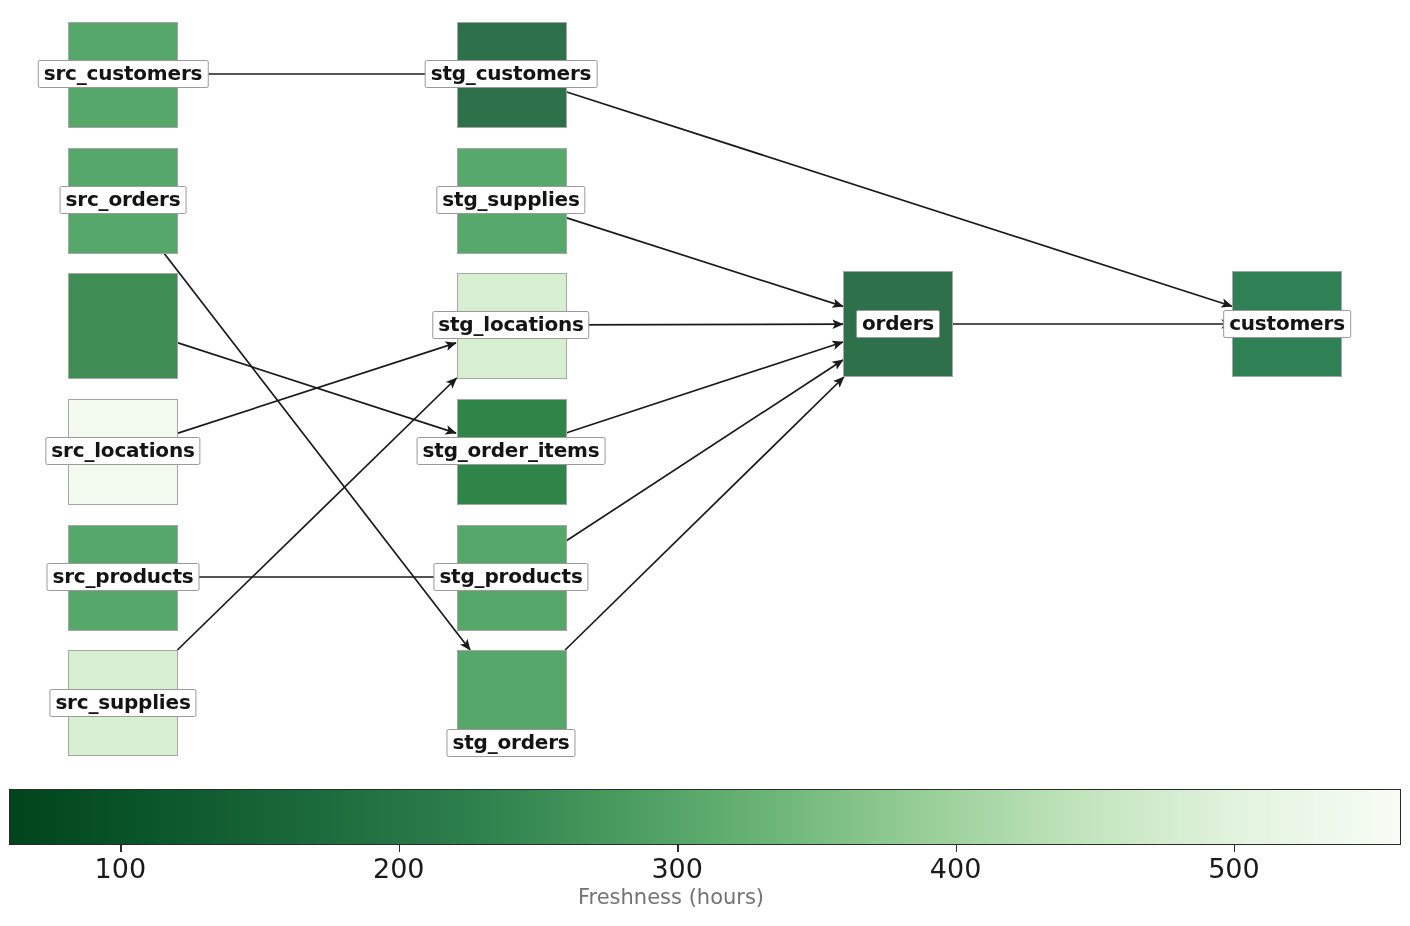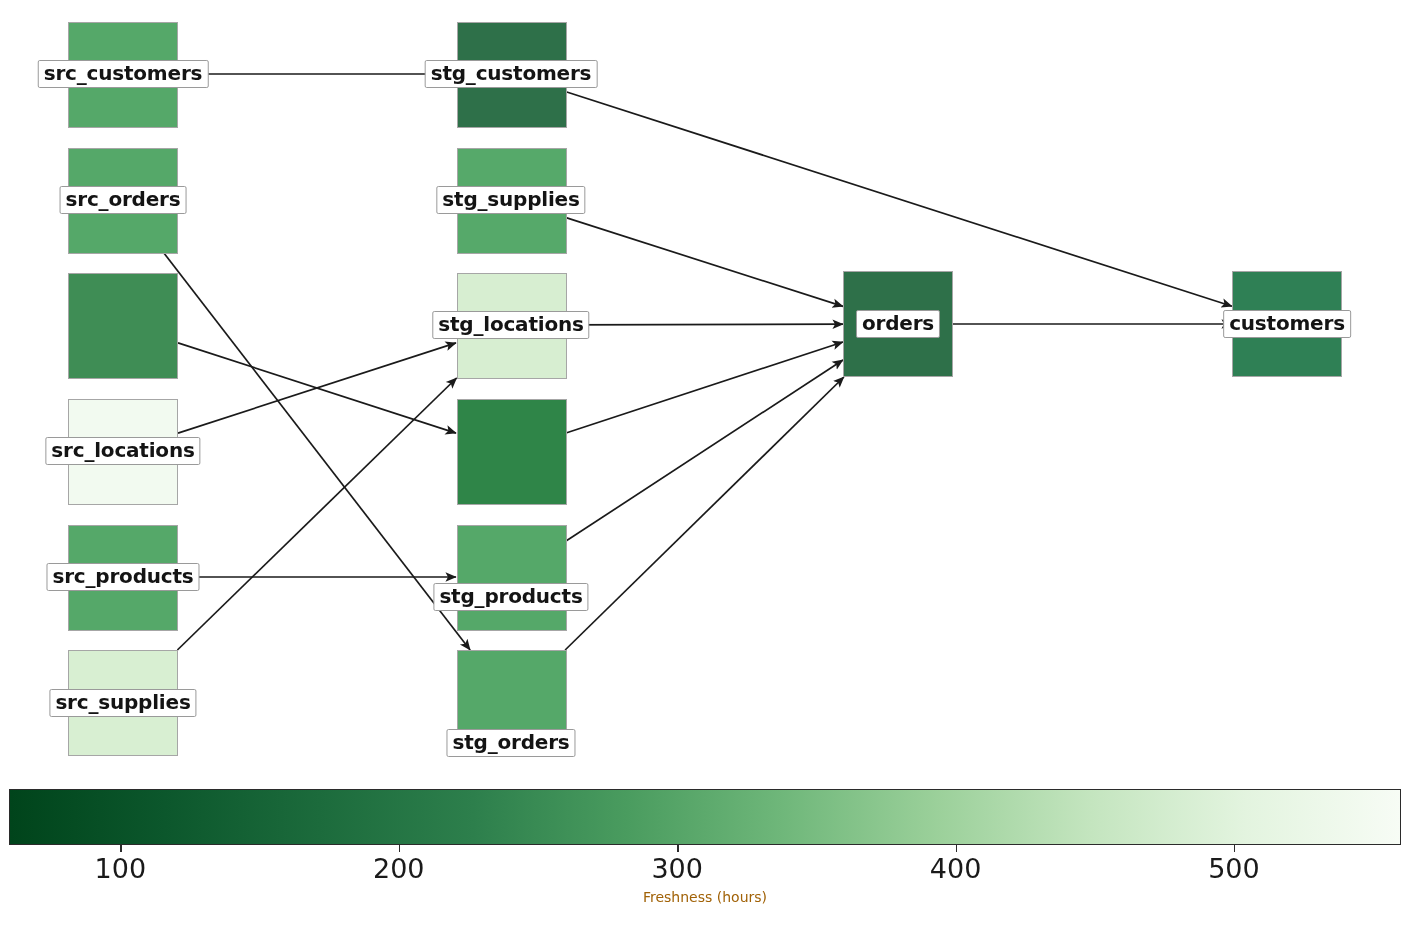--- a/index.html
+++ b/index.html
@@ -73,26 +73,26 @@
     position: absolute;
     top: 64px;
     transform: translateX(-50%);
     font-family: "DejaVu Sans", sans-serif;
     font-size: 27px;
     color: #1a1a1a;
     white-space: nowrap;
   }
   #cb-axis-label {
     position: absolute;
-    left: 705px;
+    left: 671px;
     top: 897px;
     transform: translate(-50%, -50%);
     font-family: "DejaVu Sans", sans-serif;
-    font-size: 14px;
-    color: #a16207;
+    font-size: 21px;
+    color: #737373;
     white-space: nowrap;
   }
 </style>
 </head>
 <body>
 
 <div id="canvas">
 
   <svg id="edge-layer" viewBox="0 0 1410 926" xmlns="http://www.w3.org/2000/svg">
     <defs>
@@ -136,21 +136,22 @@
 
   <div class="node-label" style="left:123px; top:74px;">src_customers</div>
   <div class="node-label" style="left:123px; top:200px;">src_orders</div>
   <div class="node-label" style="left:123px; top:451px;">src_locations</div>
   <div class="node-label" style="left:123px; top:577px;">src_products</div>
   <div class="node-label" style="left:123px; top:703px;">src_supplies</div>
 
   <div class="node-label" style="left:511px; top:74px;">stg_customers</div>
   <div class="node-label" style="left:511px; top:200px;">stg_supplies</div>
   <div class="node-label" style="left:511px; top:325px;">stg_locations</div>
-  <div class="node-label" style="left:511px; top:597px;">stg_products</div>
+  <div class="node-label" style="left:511px; top:451px;">stg_order_items</div>
+  <div class="node-label" style="left:511px; top:577px;">stg_products</div>
   <div class="node-label" style="left:511px; top:743px;">stg_orders</div>
 
   <div class="node-label" style="left:898px; top:324px;text-align:center;">orders</div>
   <div class="node-label" style="left:1287px; top:324px;">customers</div>
 
   <div id="colorbar-wrap">
     <div id="colorbar" style="background: linear-gradient(to right, rgb(0, 68, 27), rgb(12, 87, 44), rgb(28, 107, 60), rgb(45, 127, 76), rgb(74, 156, 95), rgb(111, 183, 122), rgb(155, 208, 154), rgb(196, 229, 191), rgb(227, 244, 223), rgb(247, 252, 245));"></div>
     <div id="cb-ticks">
         <div class="cb-tick" style="left: 111.36px;"></div>
         <div class="cb-tick-label" style="left: 111.36px;">100</div>

